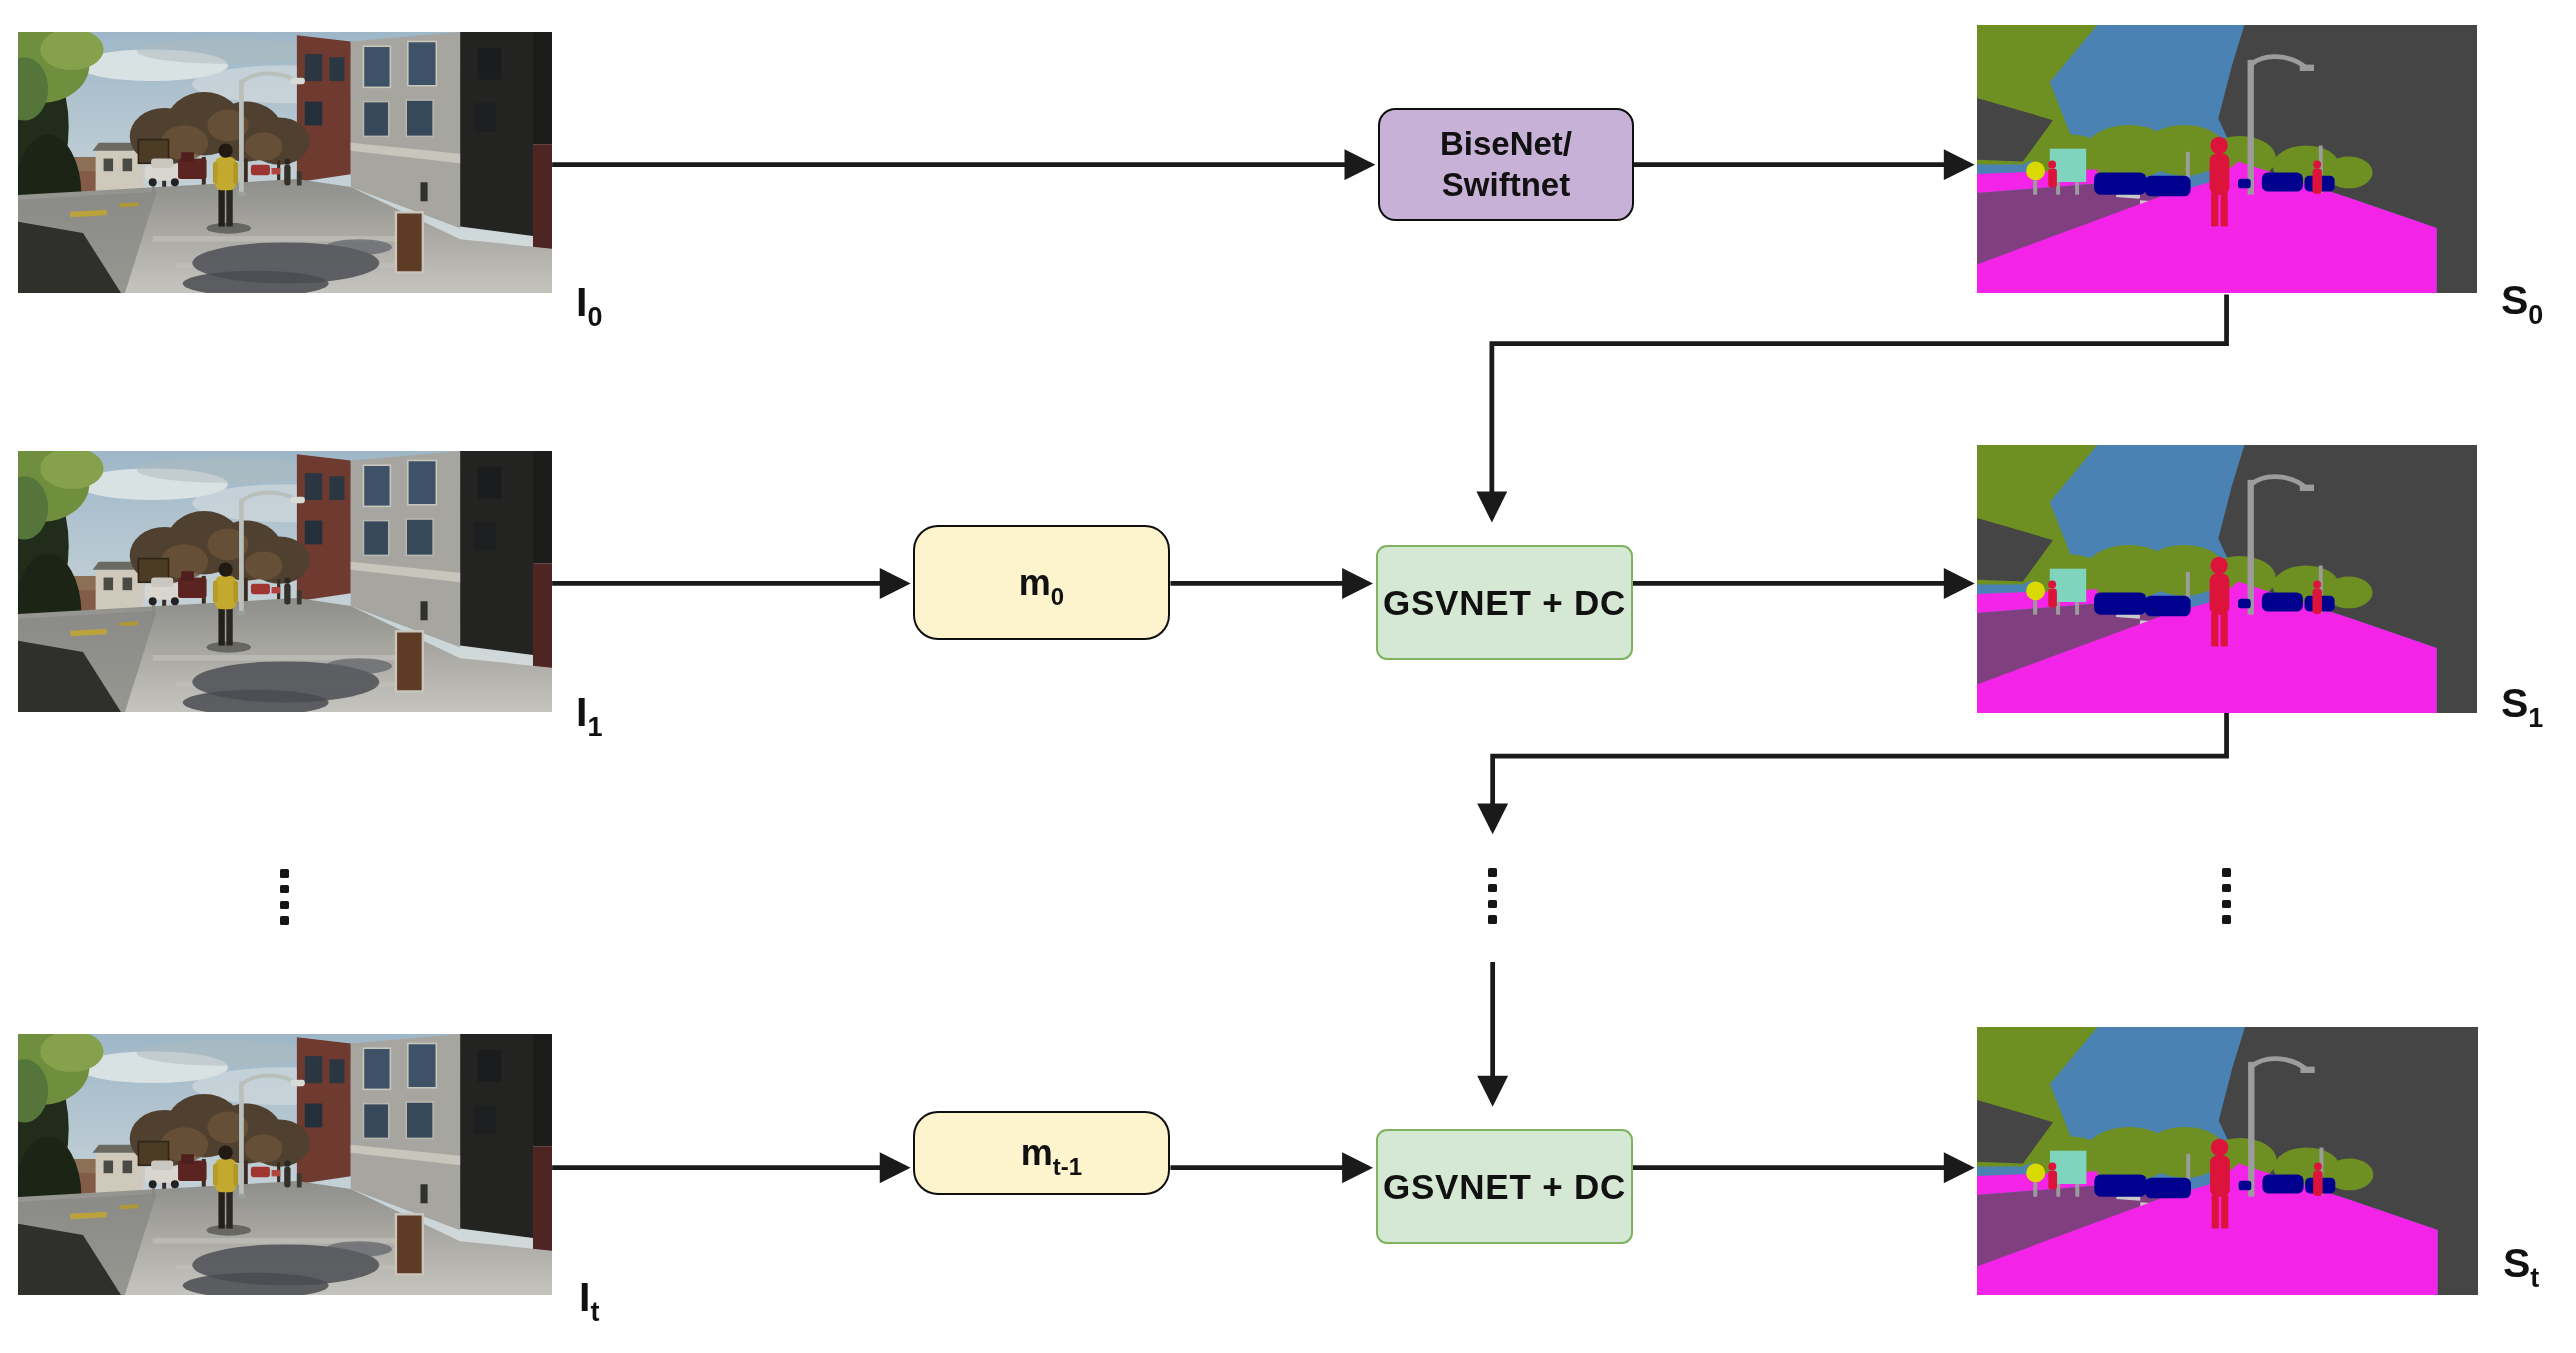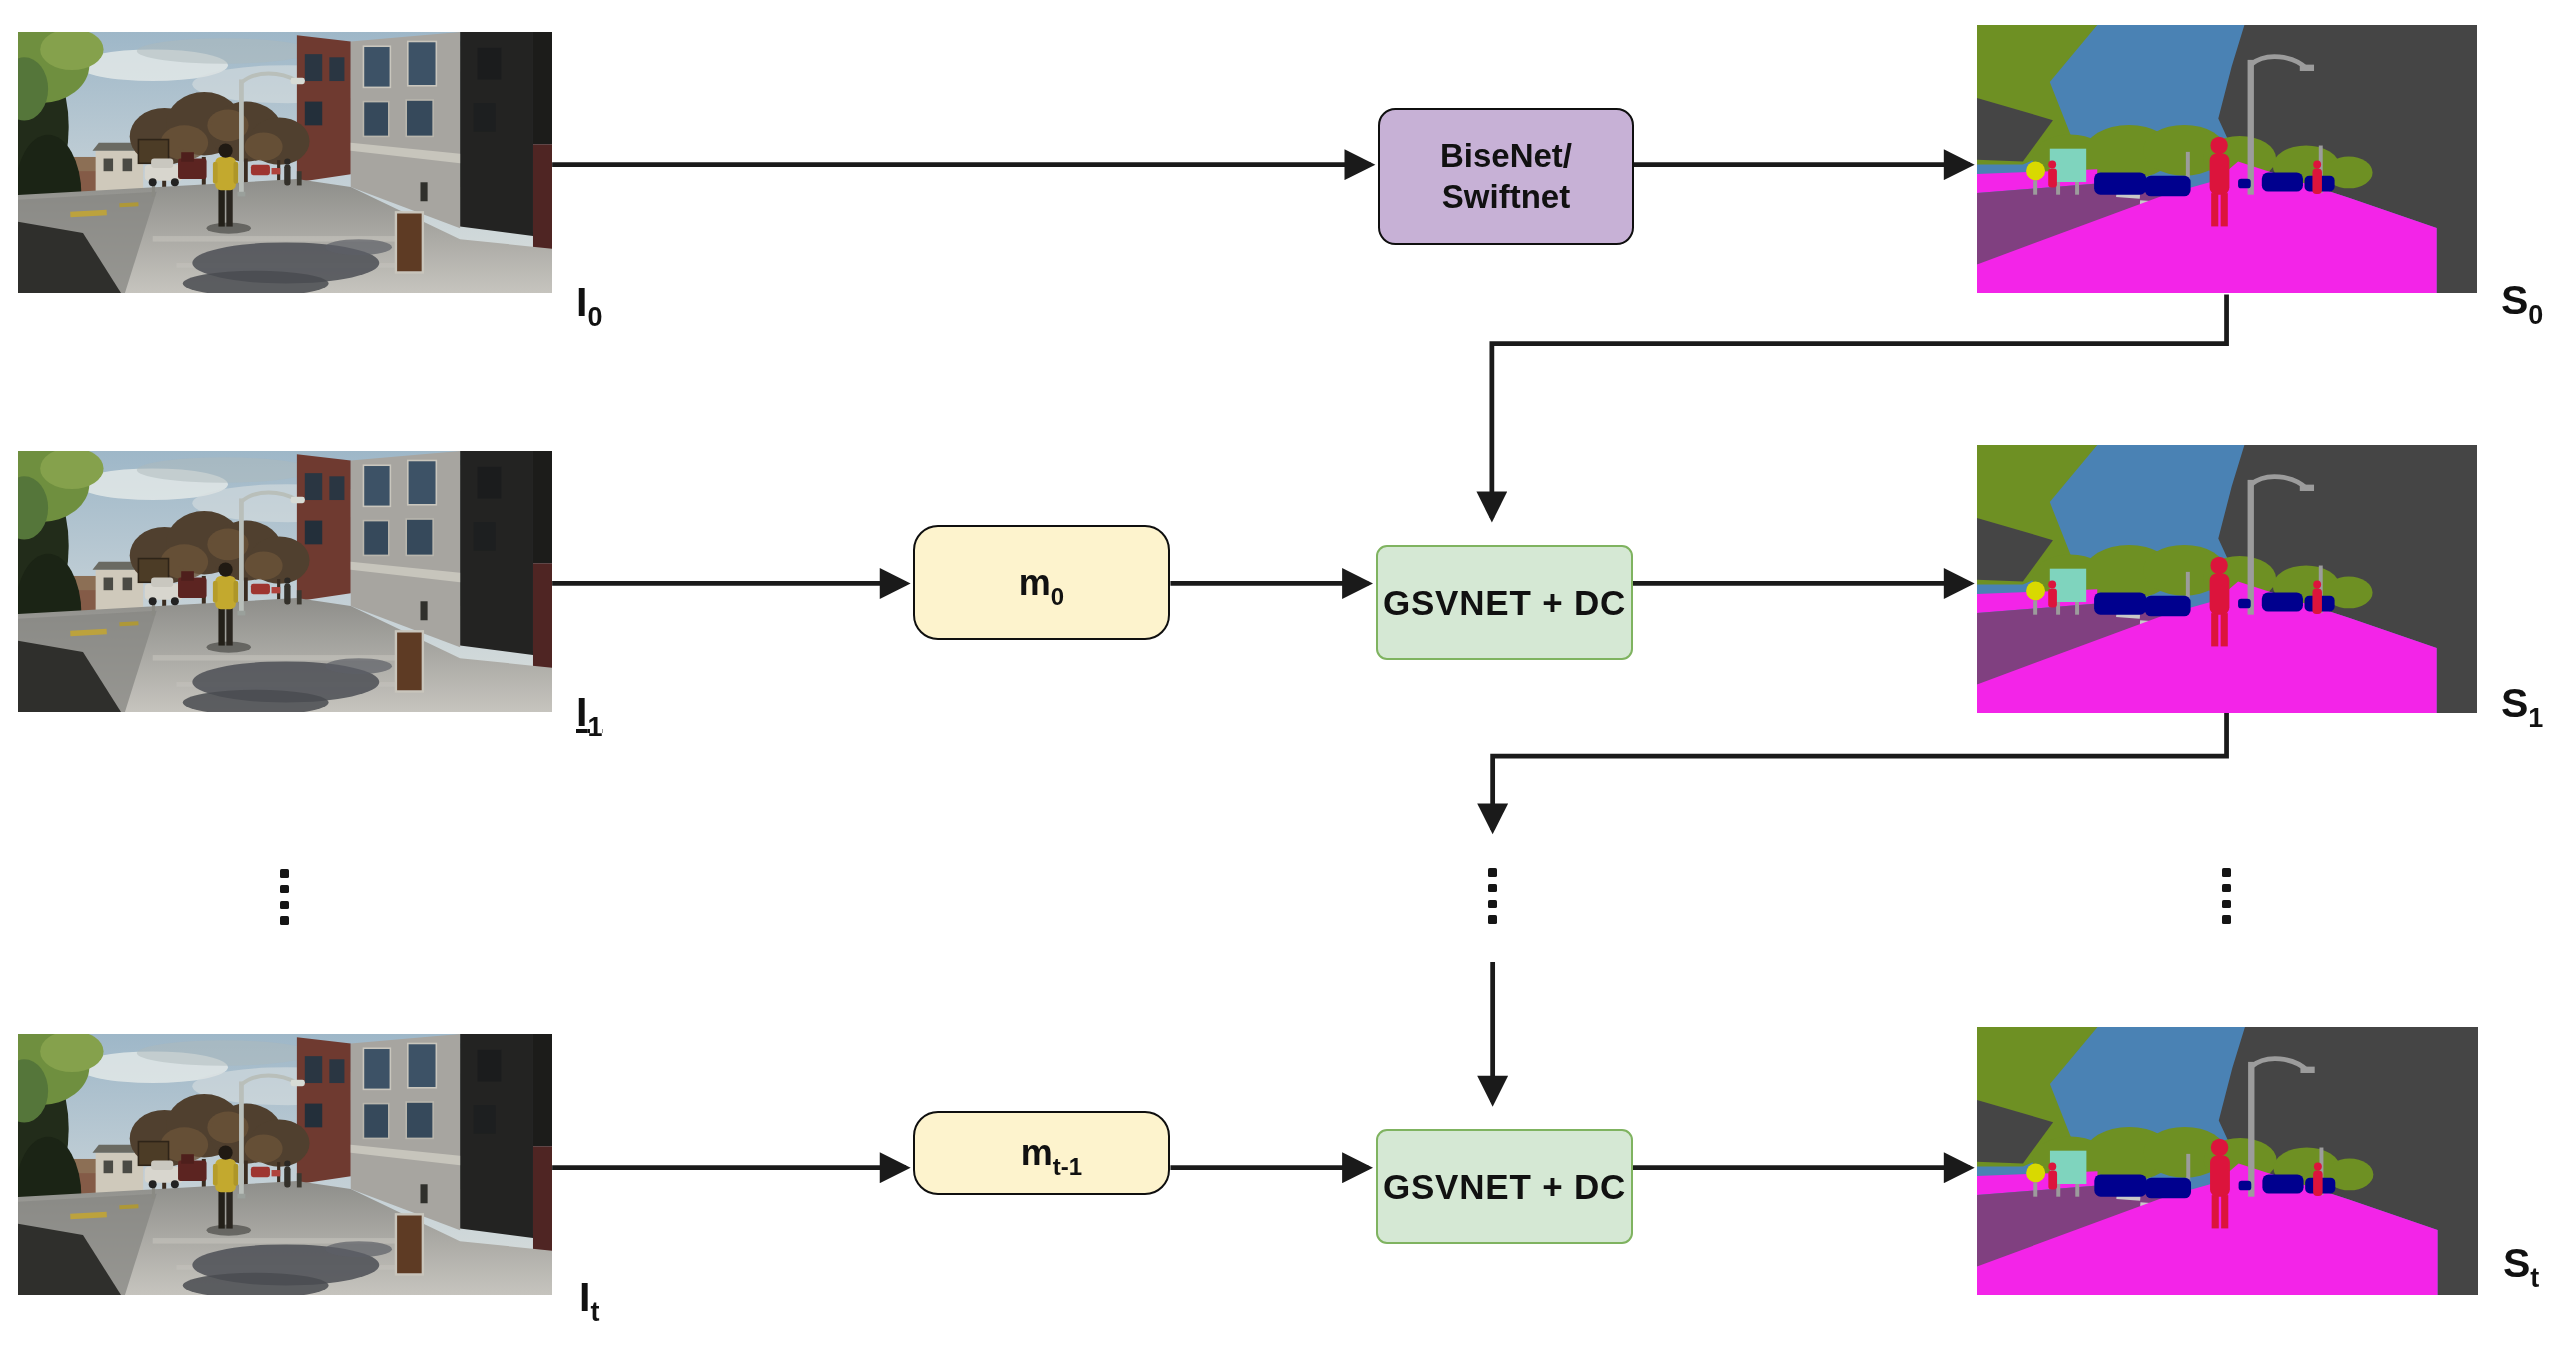--- a/index.html
+++ b/index.html
@@ -222,40 +222,40 @@
   <path class="arrow" d="M1885,1215 V1392"></path>
 </svg>
 
 <div class="img-slot" style="left:18px;top:32px;width:534px;height:261px;">
   <svg viewBox="0 0 674 330" preserveAspectRatio="none">
       <use href="#photo-scene"></use>
     </svg>
 </div>
 <div class="io-label" style="left:576px;top:282px;"><span>I</span><sub>0</sub></div>
 
-<div class="flow-box box-purple" style="left:1378px;top:108px;width:256px;height:137px;">
+<div class="flow-box box-purple" style="left:1378px;top:108px;width:256px;height:113px;">
   <div>
     <div>BiseNet/</div>
     <div>Swiftnet</div>
   </div>
 </div>
 
 <div class="img-slot" style="left:1977px;top:25px;width:500px;height:268px;">
   <svg viewBox="0 0 632 338" preserveAspectRatio="none">
       <use href="#seg-scene"></use>
     </svg>
 </div>
 <div class="io-label" style="left:2501px;top:271px;margin-top:9px;"><span>S</span><sub>0</sub></div>
 
 <div class="img-slot" style="left:18px;top:451px;width:534px;height:261px;">
   <svg viewBox="0 0 674 330" preserveAspectRatio="none">
       <use href="#photo-scene"></use>
     </svg>
 </div>
-<div class="io-label" style="left:576px;top:692px;text-decoration:underline;"><span>I</span><sub>1</sub></div>
+<div class="io-label" style="left:576px;top:692px;"><span>I</span><sub>1</sub></div>
 
 <div class="flow-box box-yellow" style="left:913px;top:525px;width:257px;height:115px;">
   <div><span>m</span><sub class="m-sub">0</sub></div>
 </div>
 
 <div class="flow-box box-green" style="left:1376px;top:527px;width:257px;height:115px;">
   <span>GSVNET + DC</span>
 </div>
 
 <div class="img-slot" style="left:1977px;top:445px;width:500px;height:268px;">

